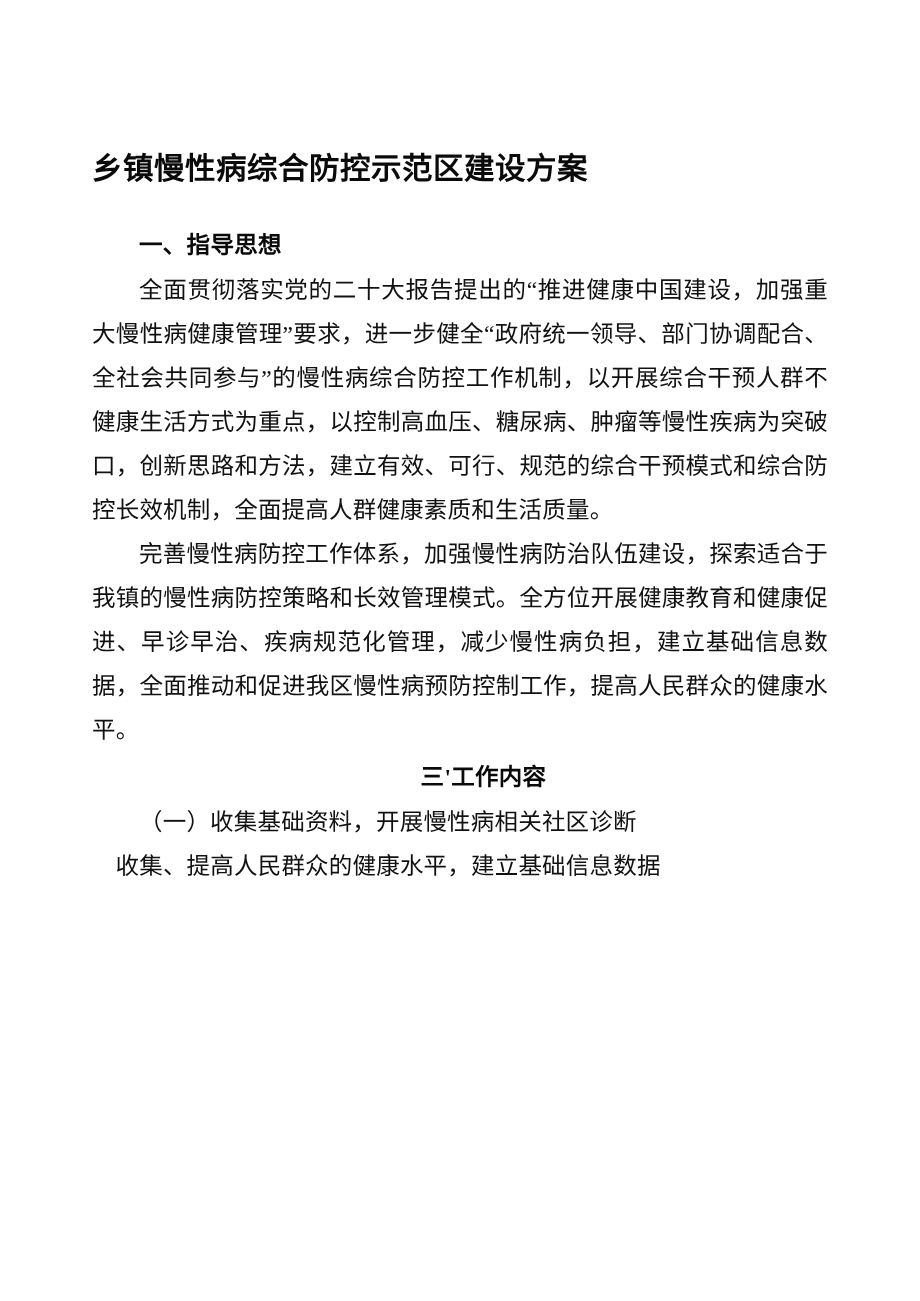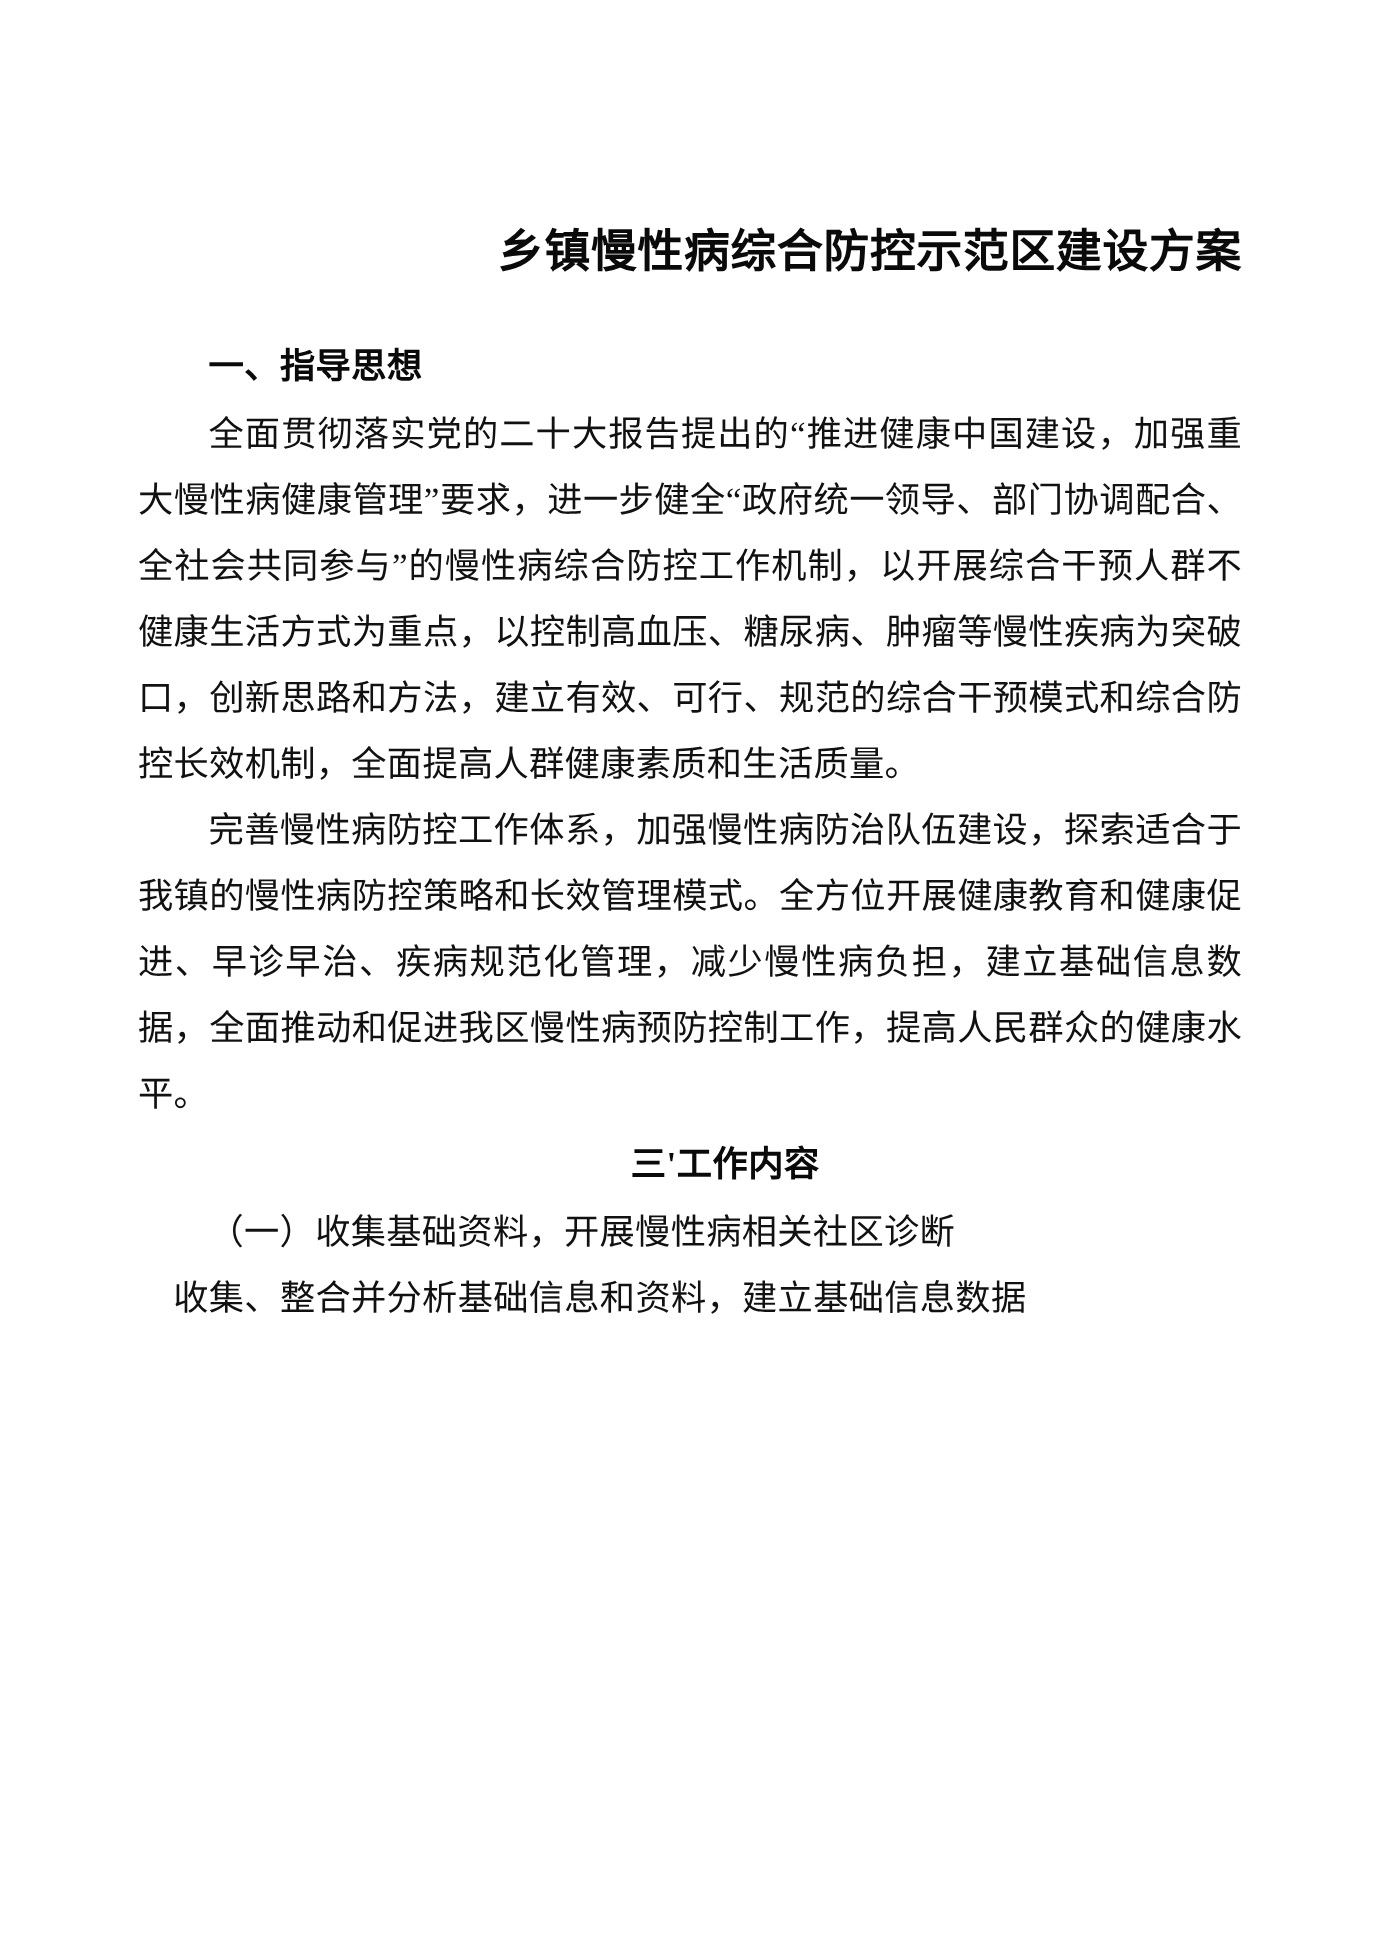--- a/index.html
+++ b/index.html
@@ -21,21 +21,21 @@
     box-sizing: border-box;
     padding: 150px 92px 40px 92px;
     background: #ffffff;
   }
   .doc-title {
     font-family: "DejaVu Sans", sans-serif;
     font-weight: bold;
     font-size: 30.5px;
     line-height: 1.25;
     letter-spacing: 0.5px;
-    text-align: right;
+    text-align: left;
     margin: 0 0 34px 0;
     color: #0a0a0a;
   }
   .para {
     font-family: "Liberation Serif", serif;
     font-size: 23.5px;
     line-height: 44px;
     letter-spacing: 0.2px;
     text-align: justify;
     text-justify: inter-ideograph;
@@ -84,15 +84,15 @@
 
   <p class="para">全面贯彻落实党的二十大报告提出的“推进健康中国建设，加强重大慢性病健康管理”要求，进一步健全“政府统一领导、部门协调配合、全社会共同参与”的慢性病综合防控工作机制，以开展综合干预人群不健康生活方式为重点，以控制高血压、糖尿病、肿瘤等慢性疾病为突破口，创新思路和方法，建立有效、可行、规范的综合干预模式和综合防控长效机制，全面提高人群健康素质和生活质量。</p>
 
 
   <p class="para">完善慢性病防控工作体系，加强慢性病防治队伍建设，探索适合于我镇的慢性病防控策略和长效管理模式。全方位开展健康教育和健康促进、早诊早治、疾病规范化管理，减少慢性病负担，建立基础信息数据，全面推动和促进我区慢性病预防控制工作，提高人民群众的健康水平。</p>
 
   <h2 class="heading tight">三'工作内容</h2>
 
   <p class="para sub">（一）收集基础资料，开展慢性病相关社区诊断</p>
 
-  <p class="para last-line">收集、整合并分析基础信息和资料，建立基础信息数据</p>
+  <p class="para last-line">收集、提高人民群众的健康水平，建立基础信息数据</p>
 
 </div>
 
 </body></html>

